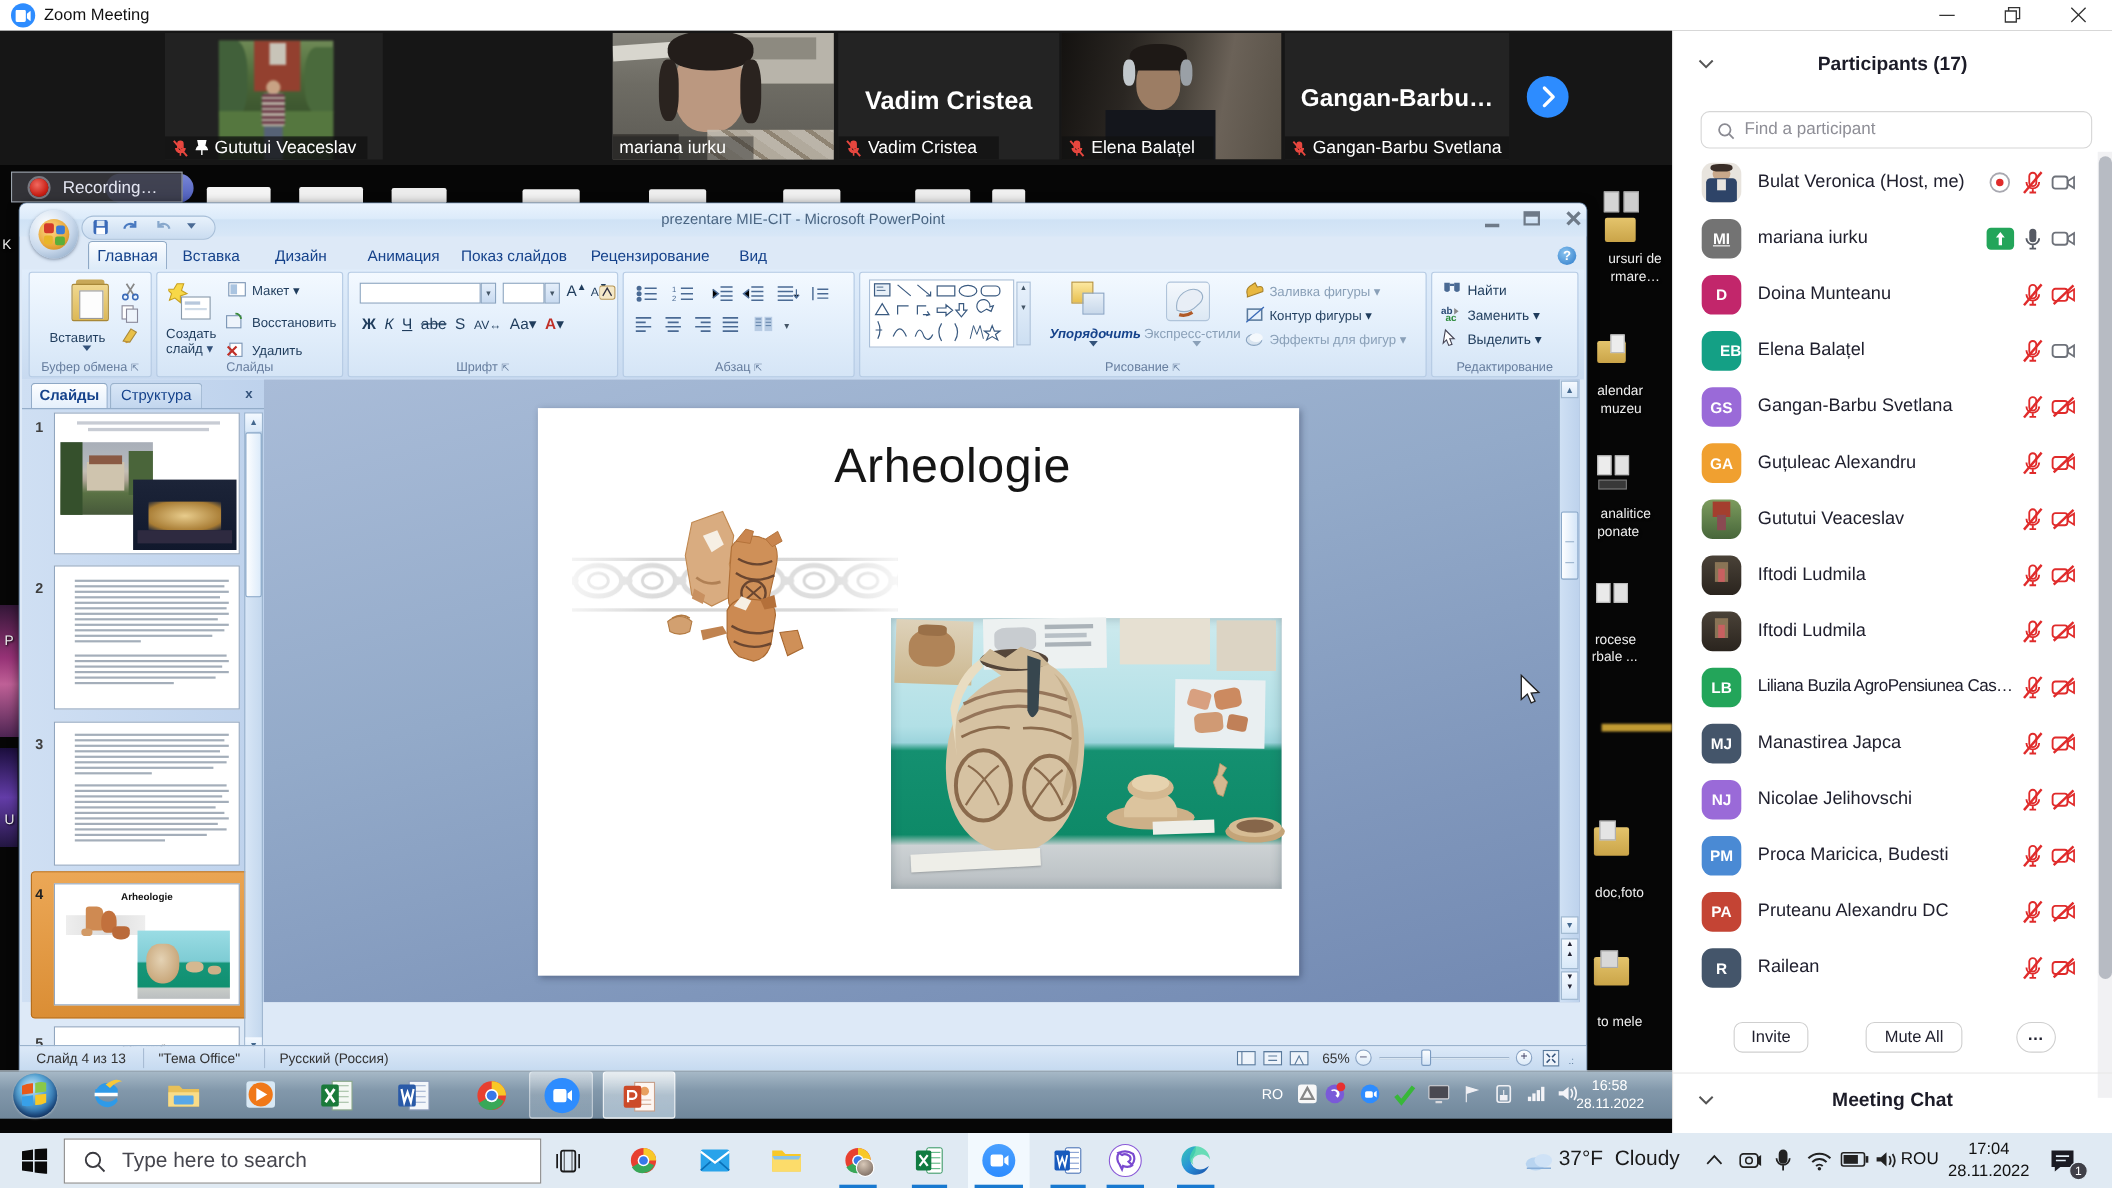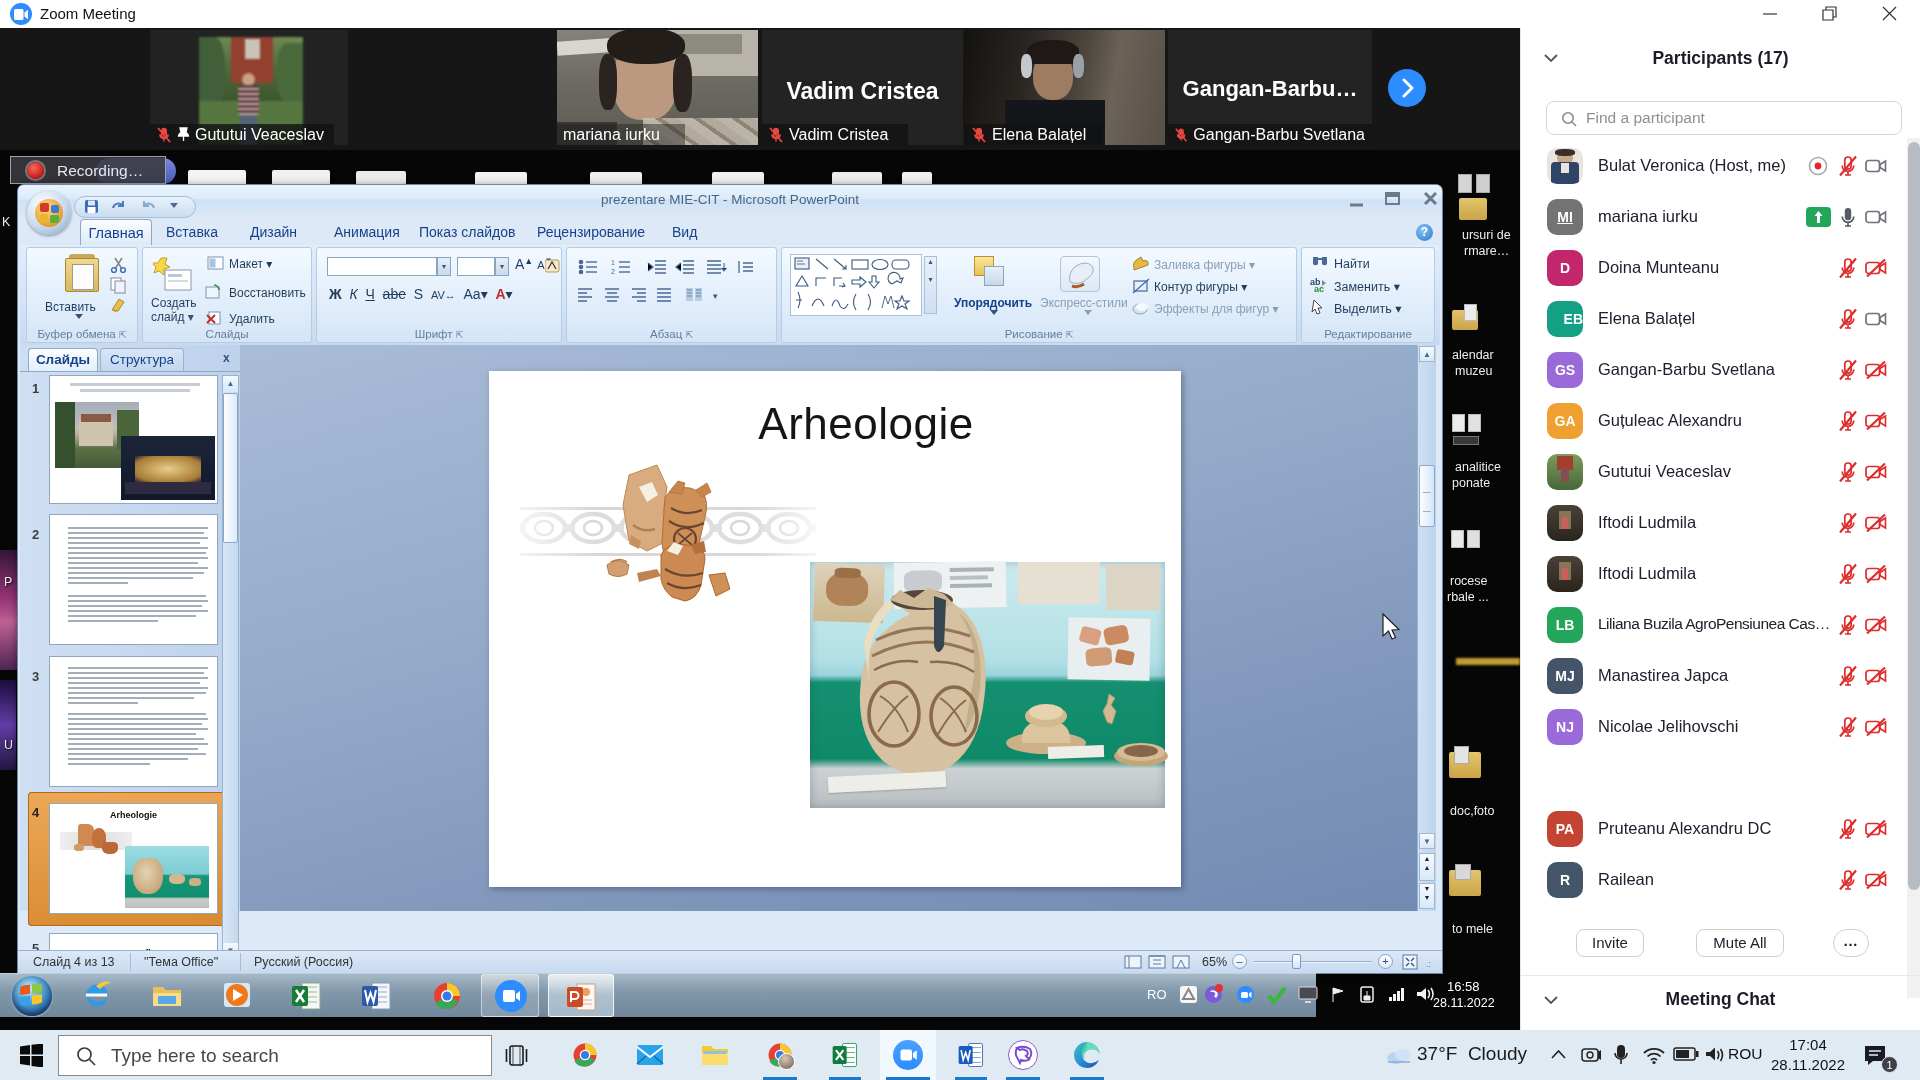--- a/index.html
+++ b/index.html
@@ -33,21 +33,21 @@
 .rtx { position:absolute; font-size:12px; color:#1f3c5c; white-space:nowrap; }
 
 #spanel { position:absolute; left:2px; top:160px; width:220px; height:566px; background:linear-gradient(90deg,#cfdff3,#bed2ec); }
 .sthumb { position:absolute; left:29px; width:169px; background:#fff; border:1px solid #91a6bf; }
 .snum { position:absolute; left:12px; font-size:13px; font-weight:bold; color:#3e3e3e; }
 .tl { position:absolute; background:#a4aeba; height:2px; }
 
 #sarea { position:absolute; left:222px; top:160px; width:1196px; height:566px; background:linear-gradient(165deg,#a9bcd8 0%,#93aac9 40%,#7f96bb 75%,#7289b2 100%); }
 #slide { position:absolute; left:471px; top:186px; width:692px; height:516px; background:#fff; box-shadow:2px 2px 6px rgba(40,50,80,0.45); }
 
-#w7bar { left:0; top:823px; width:1316px; height:44px; background:linear-gradient(#a7b9c7,#8298ab 40%,#70879b); border-top:1px solid #c2cfd9; }
+#w7bar { left:0; top:823px; width:1520px; height:44px; background:linear-gradient(#a7b9c7,#8298ab 40%,#70879b); border-top:1px solid #c2cfd9; }
 .w7ic { position:absolute; top:5px; width:34px; height:34px; }
 
 #w10bar { left:0; top:1030px; width:1920px; height:50px; background:#e0eaf3; }
 
 #panel { left:1520px; top:28px; width:400px; height:1002px; background:#fff; border-left:1px solid #e2e2e2; }
 .prow { position:absolute; left:0; width:400px; height:51px; }
 .pav { position:absolute; left:26px; top:7px; width:36px; height:36px; border-radius:10px; color:#fff; font-weight:bold; font-size:14px; text-align:center; line-height:36px; overflow:hidden; }
 .pname { position:absolute; left:77px; top:15px; font-size:16.5px; color:#20202e; white-space:nowrap; }
 .pic1 { position:absolute; top:13px; width:24px; height:24px; }
 .btn { position:absolute; border:1px solid #cfcfcf; border-radius:8px; background:#fff; font-size:15px; color:#20202e; text-align:center; }
@@ -409,21 +409,21 @@
                 <path d="M74 38 q5 8 0 16"></path>
                 <path d="M88 52 l3 -12 3 8 3 -8 3 12" stroke-width="0.9"></path>
                 <path d="M108 40 l2 5 5 0 -4 3 2 5 -5 -3 -5 3 2 -5 -4 -3 5 0 Z"></path>
           </g>
         </svg>
         <div class="abs" style="left:142px;top:8px;width:13px;height:58px;background:linear-gradient(#e8f1fb,#cddff2);border:1px solid #aabfd8;font-size:8px;color:#456;text-align:center;">▴<br><br>▾</div>
         <div class="abs" style="left:192px;top:8px;width:34px;height:34px;">
           <div class="abs" style="left:0;top:0;width:20px;height:20px;background:linear-gradient(#fce8a0,#e8c050);border:1px solid #b89030;"></div>
           <div class="abs" style="left:10px;top:10px;width:20px;height:20px;background:linear-gradient(#e8f0f8,#c8d8ea);border:1px solid #8aa4c4;"></div>
         </div>
-        <div class="rtx" style="left:172px;top:48px;font-weight:bold;color:#15428b;">Упорядочить</div>
+        <div class="rtx" style="left:172px;top:48px;font-weight:bold;color:#15428b;font-style:italic;">Упорядочить</div>
         <div class="abs" style="left:208px;top:62px;width:0;height:0;border-left:4px solid transparent;border-right:4px solid transparent;border-top:5px solid #33527a;"></div>
         <div class="abs" style="left:278px;top:8px;width:40px;height:36px;background:linear-gradient(#f4f8fc,#dce8f4);border:1px solid #b0c4da;border-radius:4px;"></div>
         <svg class="abs" style="left:284px;top:12px;" width="30" height="30">
               <path d="M4 22 Q2 12 10 6 Q20 0 26 6 Q30 12 22 18 Q14 26 4 22 Z" fill="#e8eef6" stroke="#98b0c8"></path>
               <path d="M6 26 q6 2 12 -2" stroke="#b05a28" stroke-width="3" fill="none"></path>
             </svg>
         <div class="rtx" style="left:258px;top:48px;color:#8aa0b8;">Экспресс-стили</div>
         <div class="abs" style="left:302px;top:62px;width:0;height:0;border-left:4px solid transparent;border-right:4px solid transparent;border-top:5px solid #8aa0b8;"></div>
         <svg class="abs" style="left:350px;top:8px;" width="18" height="16">
               <path d="M2 12 Q0 6 6 3 l3 -2 2 4 q6 -2 5 4 l-14 5 Z" fill="#e8b840" stroke="#a8822a"></path>
@@ -999,20 +999,34 @@
           <path d="M12 3 a3.2 3.2 0 0 1 3.2 3.2 V12 a3.2 3.2 0 0 1 -6.4 0 V6.2 A3.2 3.2 0 0 1 12 3 Z" fill="none" stroke="#e02b2b" stroke-width="1.7"></path>
           <path d="M6.2 11.5 a5.8 5.8 0 0 0 11.6 0 M12 17.5 V21 M9 21 h6" stroke="#e02b2b" stroke-width="1.7" fill="none"></path>
           <path d="M4 21.5 L20 2.5" stroke="#e02b2b" stroke-width="2.2"></path>
         </svg>
         <svg class="pic1" style="left:343px;" viewBox="0 0 24 24">
           <rect x="2" y="6.5" width="13.5" height="11" rx="2.5" fill="none" stroke="#e02b2b" stroke-width="1.7"></rect>
           <path d="M16 10.5 L21.5 7 V17 L16 13.5 Z" fill="none" stroke="#e02b2b" stroke-width="1.6"></path>
           <path d="M3 20.5 L21 3.5" stroke="#e02b2b" stroke-width="2.2"></path>
         </svg>
       </div>
+<div class="prow" style="top:725px;">
+        <div class="pav" style="background:#4a8ad4;">PM</div>
+        <div class="pname">Proca Maricica, Budesti</div>
+        <svg class="pic1" style="left:315px;" viewBox="0 0 24 24">
+          <path d="M12 3 a3.2 3.2 0 0 1 3.2 3.2 V12 a3.2 3.2 0 0 1 -6.4 0 V6.2 A3.2 3.2 0 0 1 12 3 Z" fill="none" stroke="#e02b2b" stroke-width="1.7"></path>
+          <path d="M6.2 11.5 a5.8 5.8 0 0 0 11.6 0 M12 17.5 V21 M9 21 h6" stroke="#e02b2b" stroke-width="1.7" fill="none"></path>
+          <path d="M4 21.5 L20 2.5" stroke="#e02b2b" stroke-width="2.2"></path>
+        </svg>
+        <svg class="pic1" style="left:343px;" viewBox="0 0 24 24">
+          <rect x="2" y="6.5" width="13.5" height="11" rx="2.5" fill="none" stroke="#e02b2b" stroke-width="1.7"></rect>
+          <path d="M16 10.5 L21.5 7 V17 L16 13.5 Z" fill="none" stroke="#e02b2b" stroke-width="1.6"></path>
+          <path d="M3 20.5 L21 3.5" stroke="#e02b2b" stroke-width="2.2"></path>
+        </svg>
+      </div>
 <div class="prow" style="top:776px;">
         <div class="pav" style="background:#c44434;">PA</div>
         <div class="pname">Pruteanu Alexandru DC</div>
         <svg class="pic1" style="left:315px;" viewBox="0 0 24 24">
           <path d="M12 3 a3.2 3.2 0 0 1 3.2 3.2 V12 a3.2 3.2 0 0 1 -6.4 0 V6.2 A3.2 3.2 0 0 1 12 3 Z" fill="none" stroke="#e02b2b" stroke-width="1.7"></path>
           <path d="M6.2 11.5 a5.8 5.8 0 0 0 11.6 0 M12 17.5 V21 M9 21 h6" stroke="#e02b2b" stroke-width="1.7" fill="none"></path>
           <path d="M4 21.5 L20 2.5" stroke="#e02b2b" stroke-width="2.2"></path>
         </svg>
         <svg class="pic1" style="left:343px;" viewBox="0 0 24 24">
           <rect x="2" y="6.5" width="13.5" height="11" rx="2.5" fill="none" stroke="#e02b2b" stroke-width="1.7"></rect>

